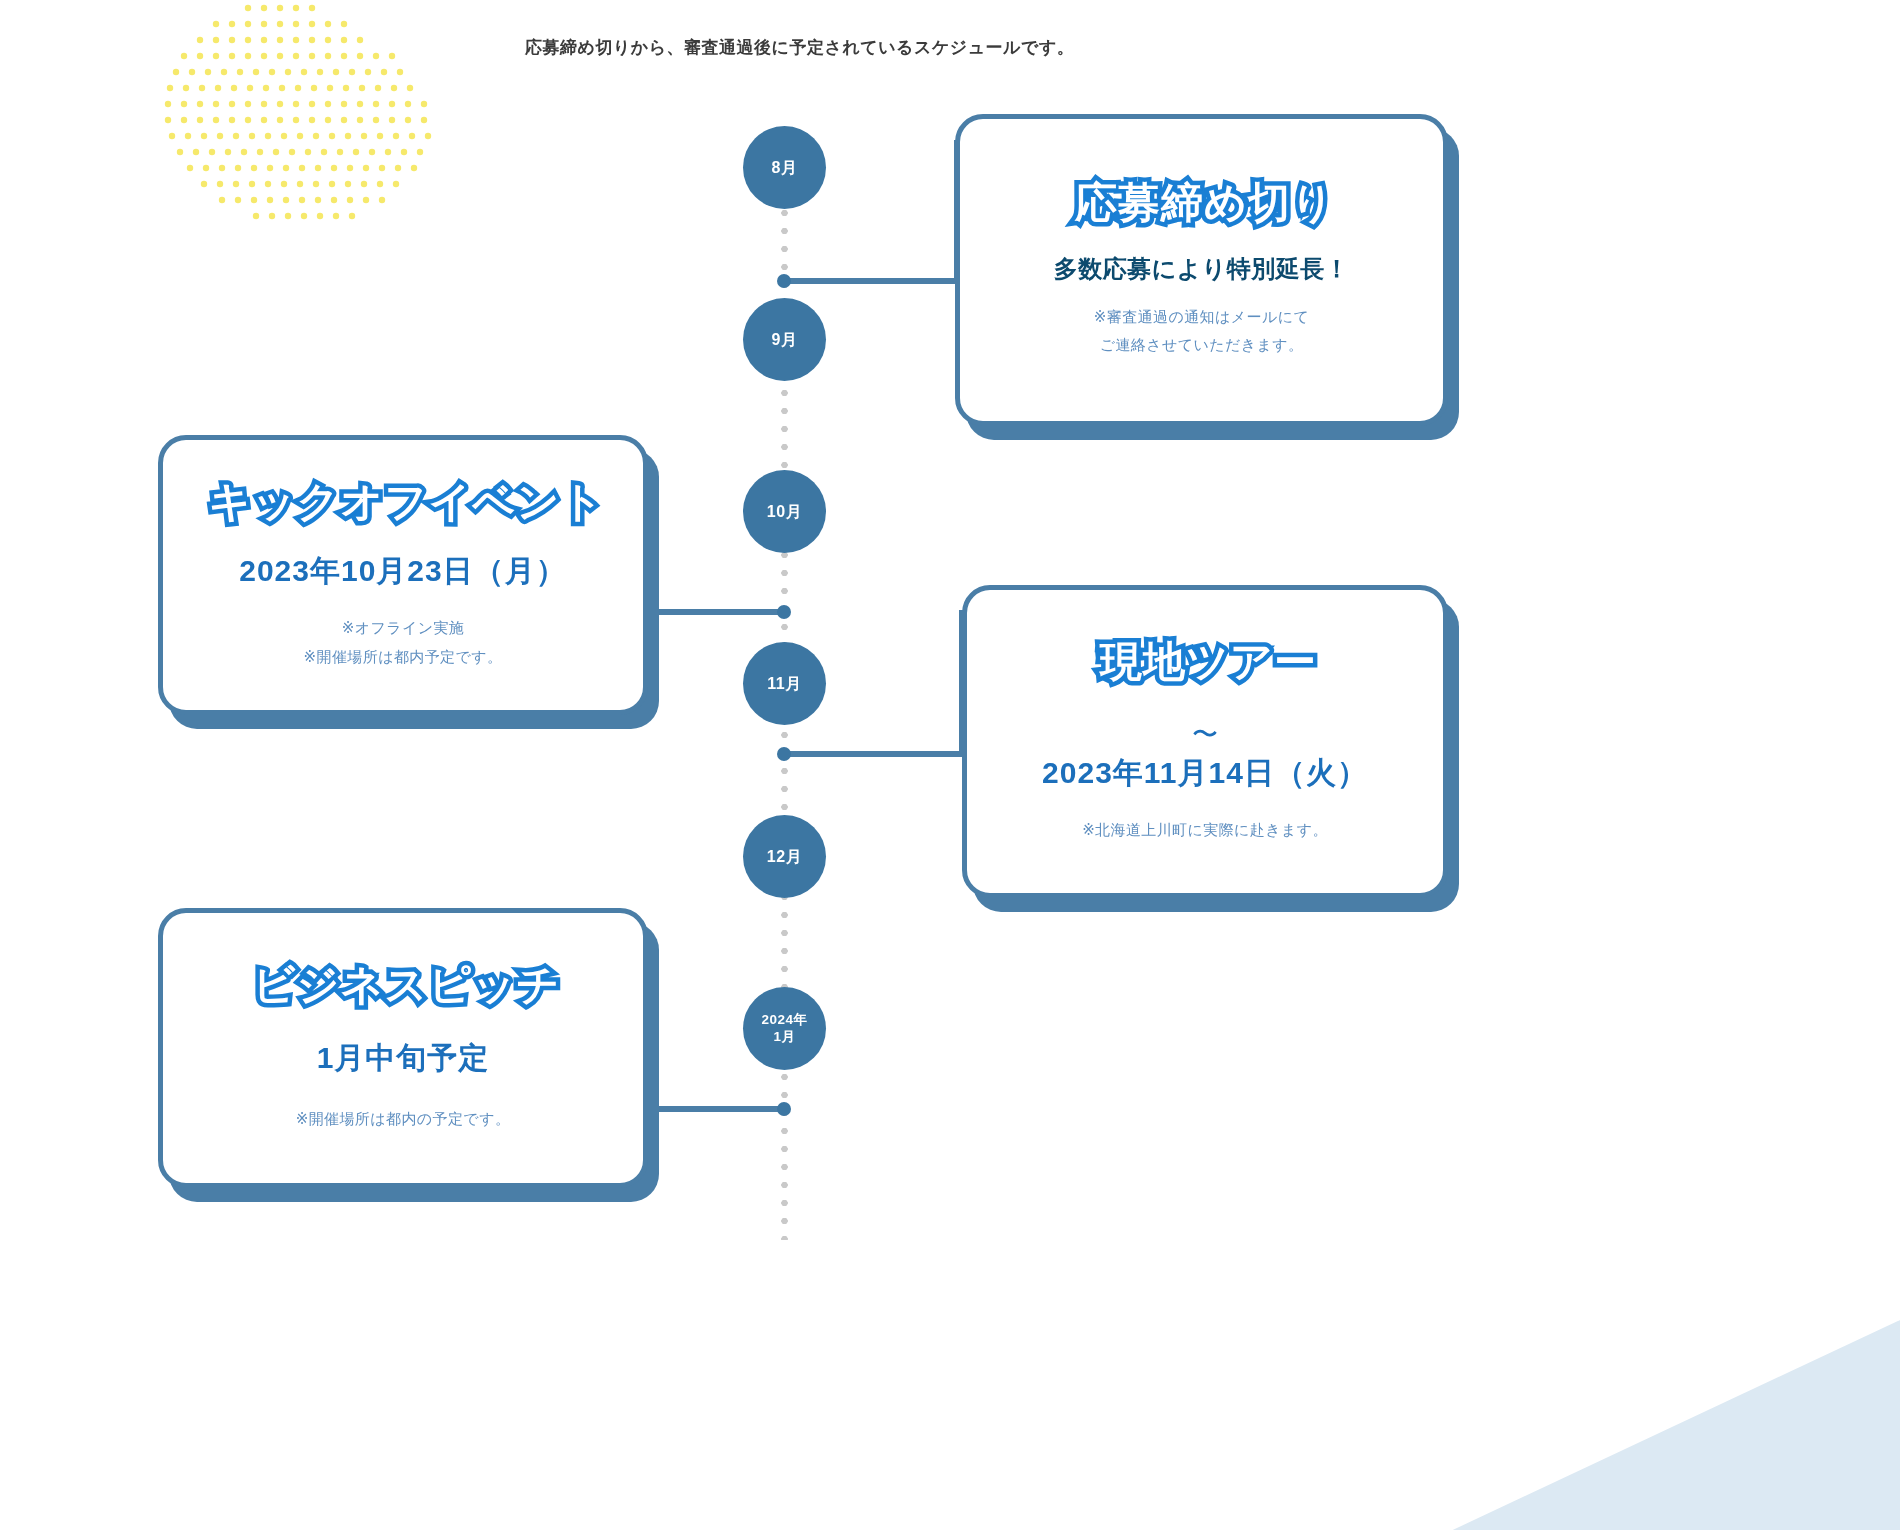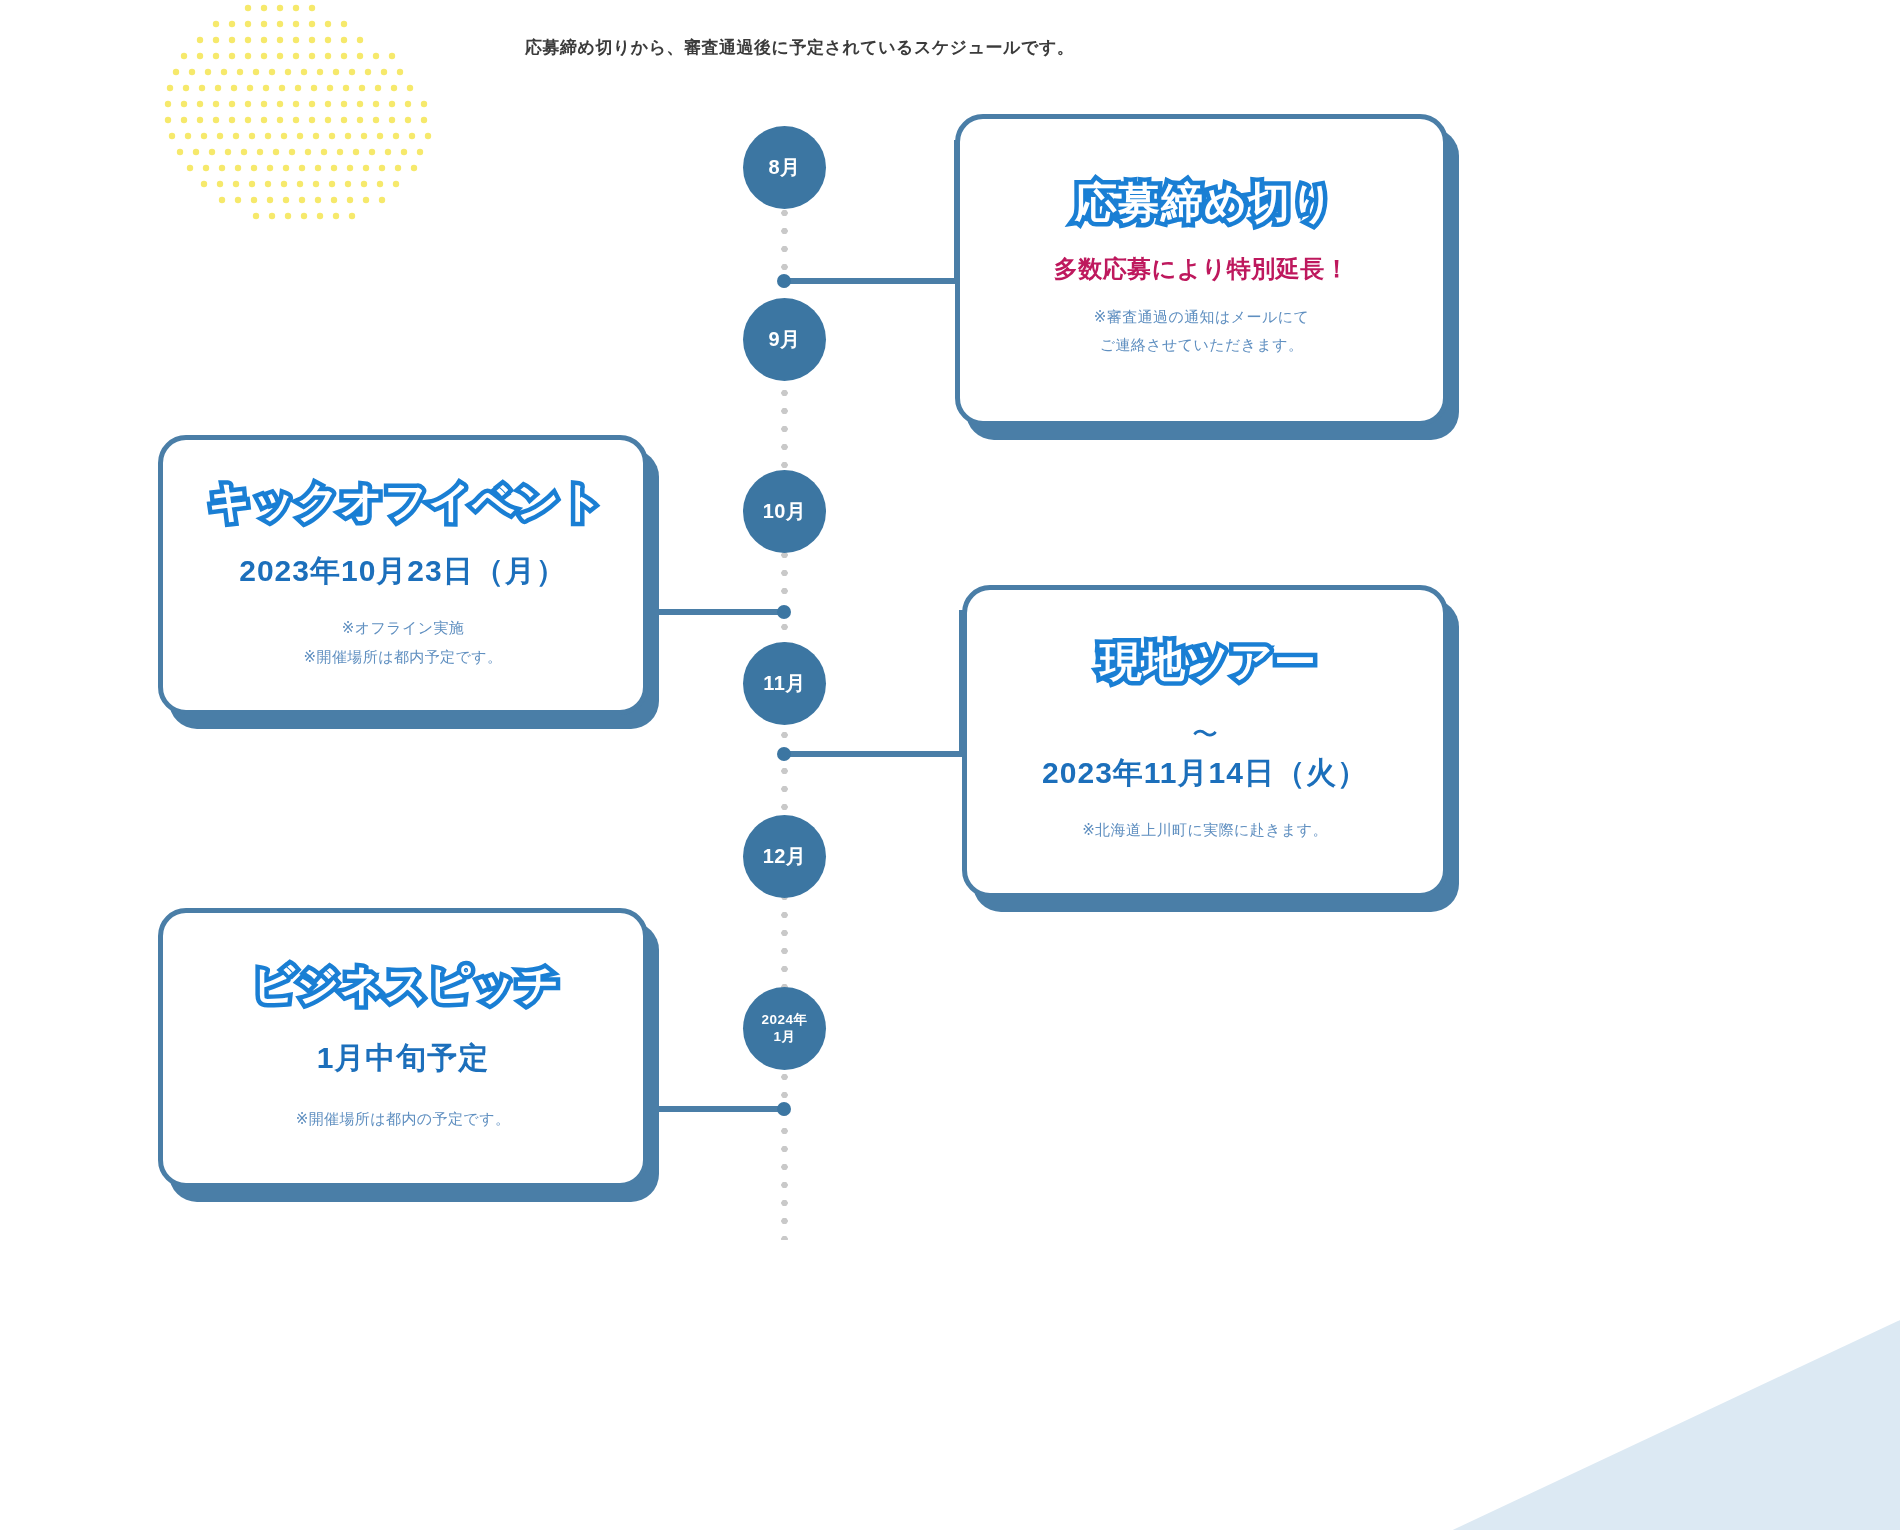--- a/index.html
+++ b/index.html
@@ -32,21 +32,21 @@
   
   .spine{
     position:absolute;left:781px;top:150px;width:7px;height:1090px;
     background-image:radial-gradient(circle, #c9c9c9 0 3px, transparent 3.5px);
     background-size:7px 18px;background-repeat:repeat-y;
   }
   .month{
     position:absolute;width:83px;height:83px;border-radius:50%;
     background:#3c76a2;color:#ffffff;
     display:flex;flex-direction:column;align-items:center;justify-content:center;
-    font-size:20px;font-weight:bold;line-height:1.25;letter-spacing:.5px;
+    font-size:16px;font-weight:bold;line-height:1.25;letter-spacing:.5px;
     z-index:3;
   }
   .month.small{font-size:13.5px;}
 
   
   .node{
     position:absolute;width:14px;height:14px;border-radius:50%;
     background:#3c76a2;z-index:4;
   }
   .conn{position:absolute;background:#4a7ea7;z-index:2;}
@@ -79,21 +79,21 @@
   .ctitle-wrap{position:relative;display:inline-block;}
   .ctitle-wrap .under{
     position:absolute;left:0;top:0;white-space:nowrap;
     color:transparent;-webkit-text-stroke:9px #1a7fd4;
   }
   .ctitle-wrap .over{
     position:relative;white-space:nowrap;
     color:#ffffff;-webkit-text-stroke:0;
   }
   .sub{
-    font-size:24px;font-weight:bold;color:#be185d;letter-spacing:.5px;
+    font-size:24px;font-weight:bold;color:#0c4a6e;letter-spacing:.5px;
   }
   .date{
     font-size:30px;font-weight:bold;color:#1c6fbb;letter-spacing:1px;
     white-space:nowrap;
   }
   .tilde{font-size:26px;color:#1c6fbb;line-height:1;}
   .note{
     font-size:15px;color:#5f8fc0;letter-spacing:.4px;line-height:1.9;
     font-weight:normal;
   }

